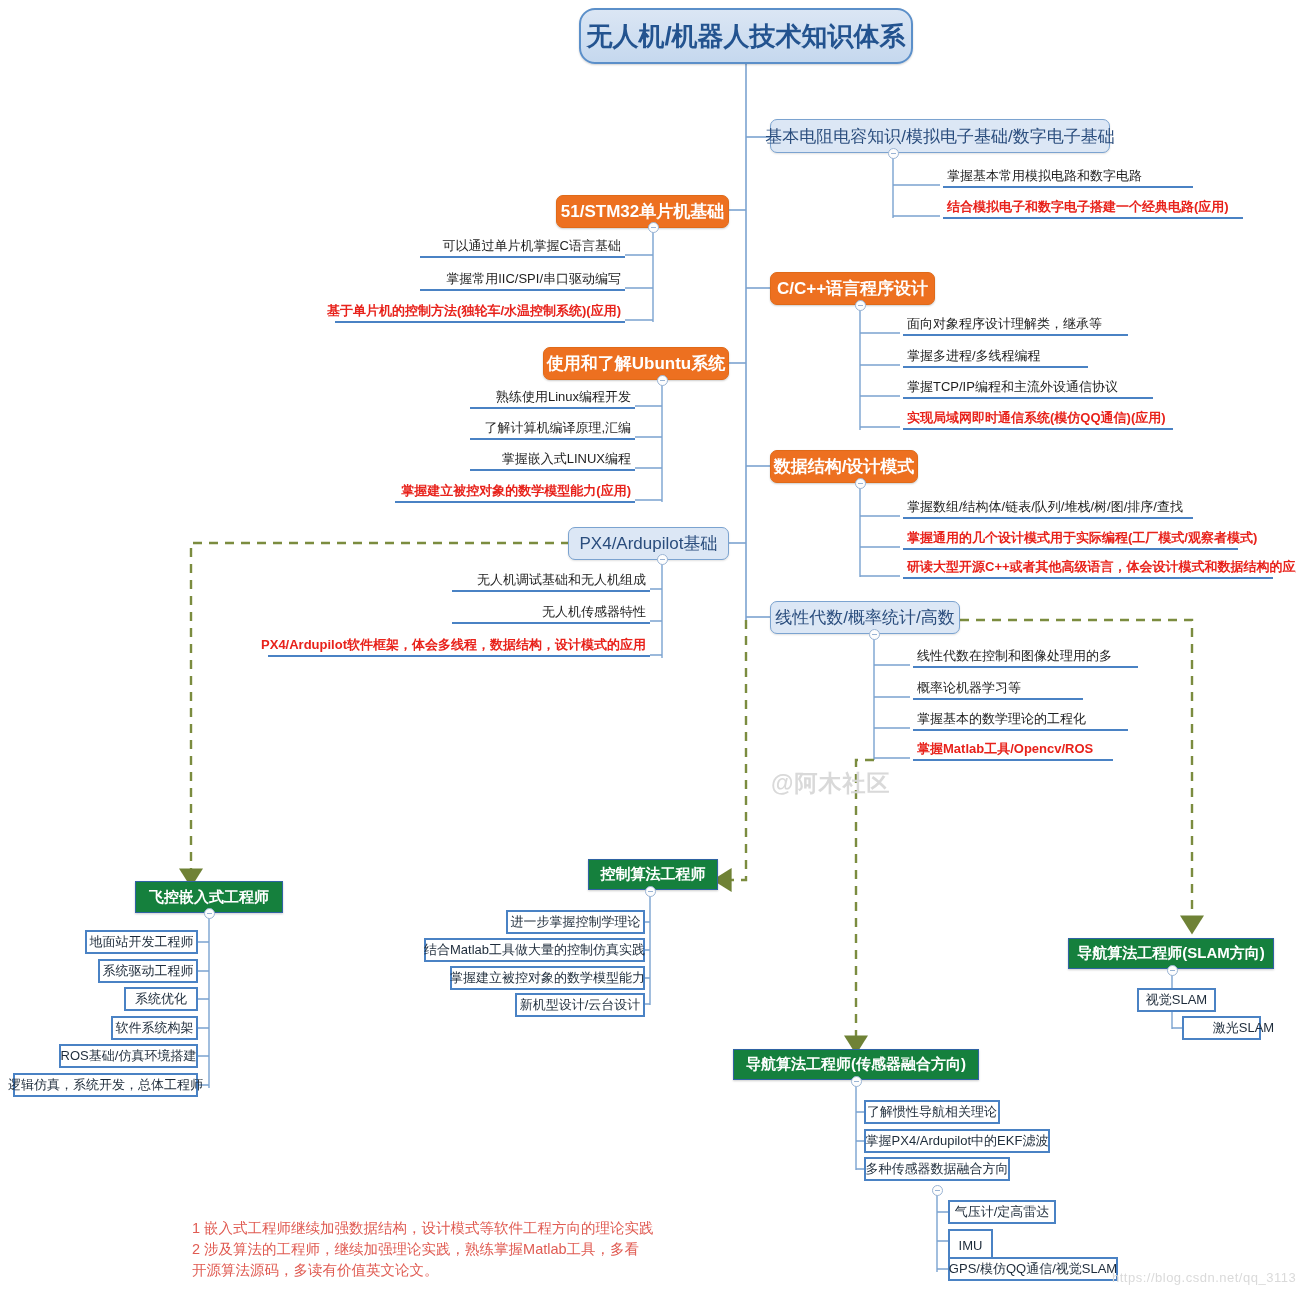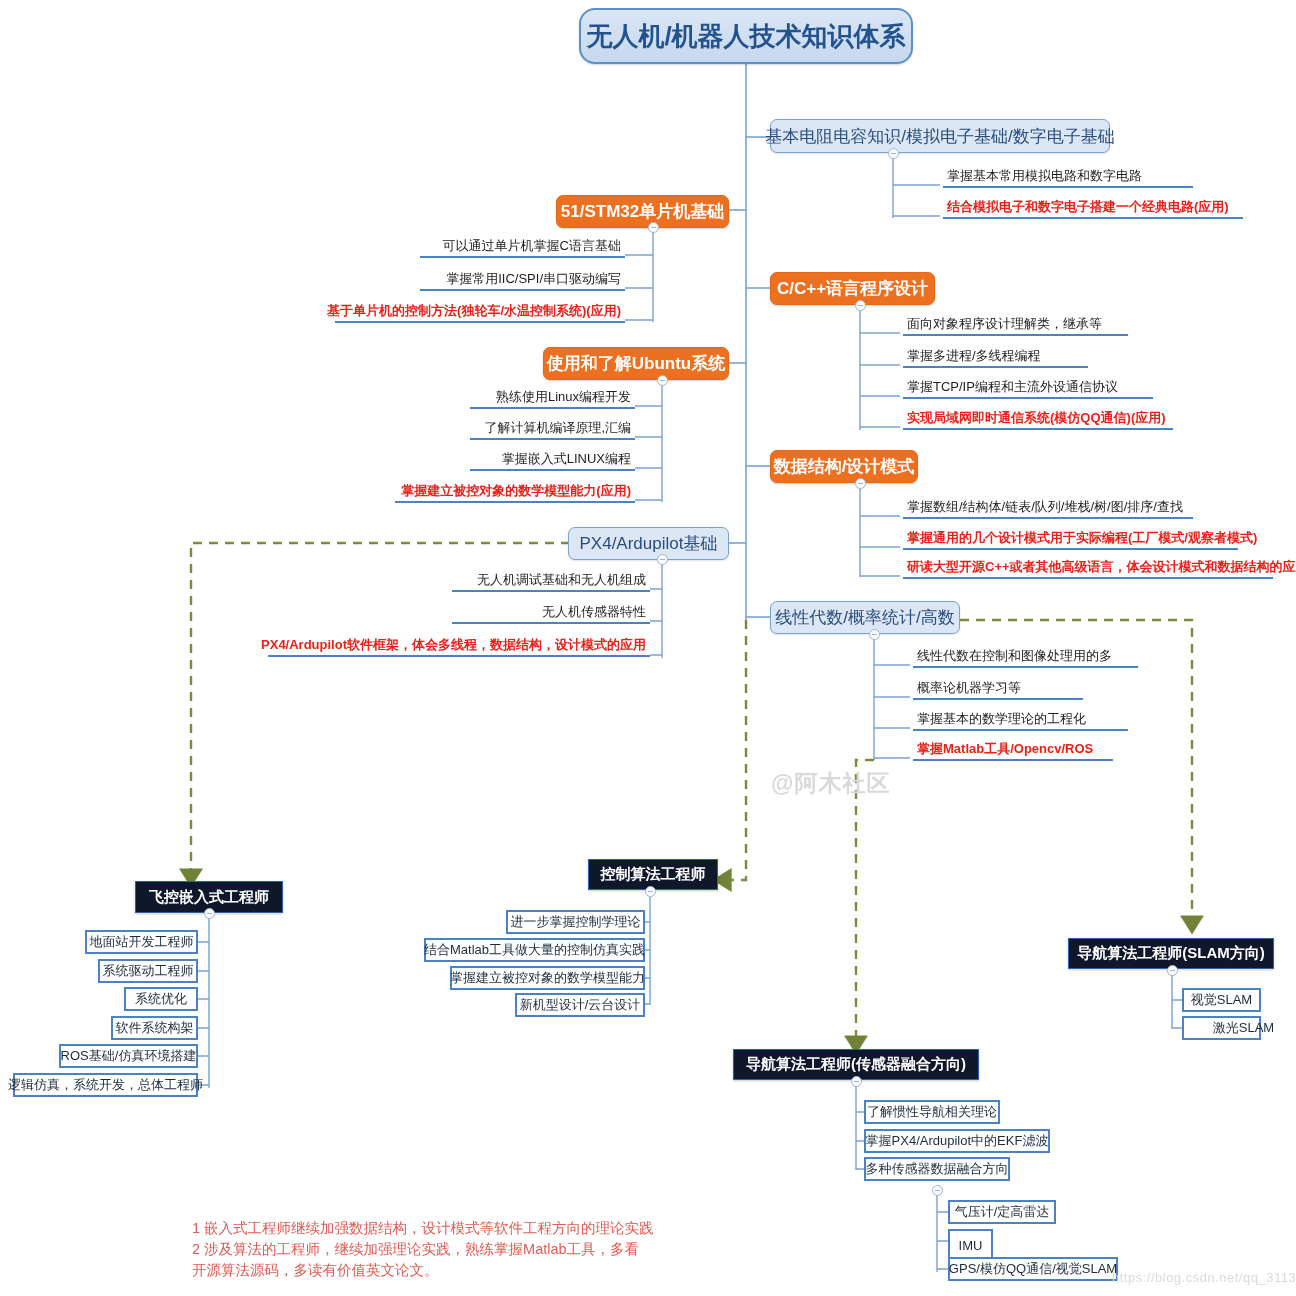--- a/index.html
+++ b/index.html
@@ -29,21 +29,21 @@
     box-shadow:0 1px 2px rgba(0,0,0,.2);
   }
   
   .topic-blue{
     background:#dce7f5;border:1px solid #7ba3d0;border-radius:7px;
     color:#2a4d7d;font-size:17px;
     box-shadow:0 1px 2px rgba(0,0,0,.12);
   }
   
   .role{
-    background:#0f172a;border:1px solid #2f63a3;
+    background:#15803d;border:1px solid #2f63a3;
     color:#ffffff;font-size:15px;font-weight:bold;
     box-shadow:0 1px 2px rgba(0,0,0,.2);
   }
   
   .leaf{
     position:absolute;box-sizing:border-box;white-space:nowrap;
     border-bottom:2px solid #4a82c4;color:#1d1d1d;font-size:13px;
     display:flex;align-items:flex-end;padding:0 4px 1px 4px;
   }
   .leaf.red{color:#e8221b;font-weight:bold;}
@@ -223,21 +223,21 @@
   <div class="bubble" style="left:645px;top:886px;"></div>
   <div class="obox" style="left:506px;top:910px;width:139px;height:24px;">进一步掌握控制学理论</div>
   <div class="obox" style="left:424px;top:938px;width:221px;height:24px;">结合Matlab工具做大量的控制仿真实践</div>
   <div class="obox" style="left:450px;top:966px;width:195px;height:24px;">掌握建立被控对象的数学模型能力</div>
   <div class="obox" style="left:515px;top:993px;width:130px;height:24px;">新机型设计/云台设计</div>
 
   <div class="node role" style="left:1068px;top:938px;width:206px;height:31px;">
     <span>导航算法工程师(SLAM方向)</span>
   </div>
   <div class="bubble" style="left:1167px;top:965px;"></div>
-  <div class="obox" style="left:1182px;top:988px;width:79px;height:24px;">视觉SLAM</div>
+  <div class="obox" style="left:1137px;top:988px;width:79px;height:24px;">视觉SLAM</div>
   <div class="obox" style="left:1182px;top:1016px;width:79px;height:24px;padding-left:44px;">激光SLAM</div>
 
   <div class="node role" style="left:733px;top:1049px;width:246px;height:31px;">
     <span>导航算法工程师(传感器融合方向)</span>
   </div>
   <div class="bubble" style="left:851px;top:1076px;"></div>
   <div class="obox" style="left:864px;top:1100px;width:136px;height:24px;">了解惯性导航相关理论</div>
   <div class="obox" style="left:864px;top:1129px;width:186px;height:24px;">掌握PX4/Ardupilot中的EKF滤波</div>
   <div class="obox" style="left:864px;top:1157px;width:146px;height:24px;">多种传感器数据融合方向</div>
   <div class="bubble" style="left:932px;top:1185px;"></div>

